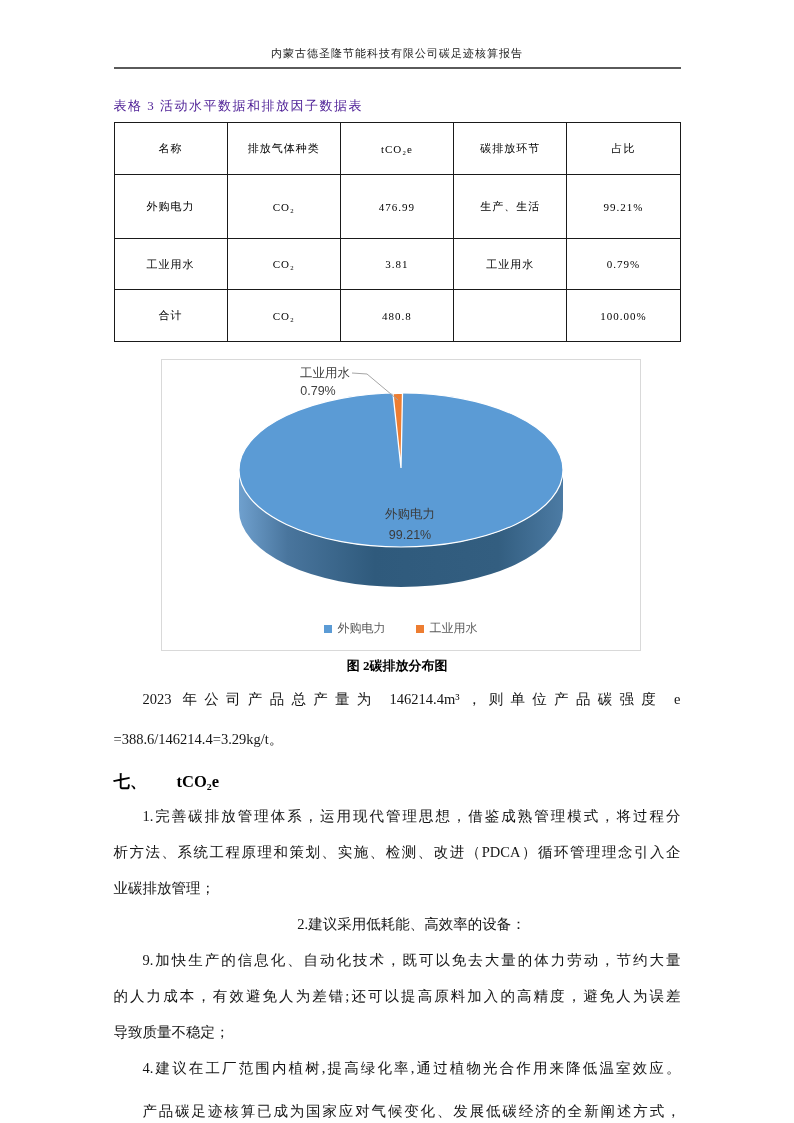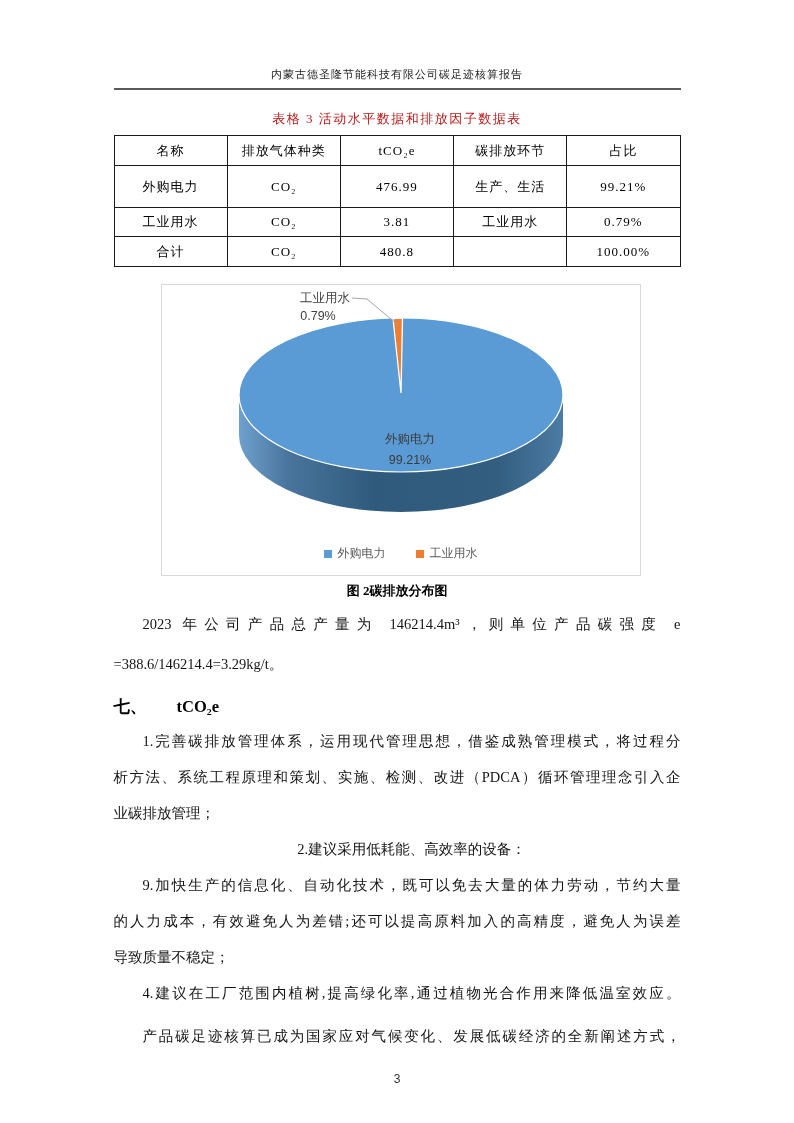--- a/index.html
+++ b/index.html
@@ -4,28 +4,28 @@
 <style>
   html,body { margin:0; padding:0; }
   body {
     width:794px; height:1123px; background:#ffffff;
     font-family:"Liberation Serif","DejaVu Serif",serif;
     color:#111; position:relative; overflow:hidden;
   }
   .content { width:567px; margin:0 auto; }
 
   
-  .doc-header { padding-top:67px; text-align:center; font-size:11px; color:#1c1c1c; letter-spacing:1px; }
+  .doc-header { padding-top:46px; text-align:center; font-size:11px; color:#1c1c1c; letter-spacing:1px; }
   .header-rule { border-bottom:2px solid #5a5a5a; margin-top:6px; }
 
   
-  .table-title { margin-top:20px; text-align:center; font-size:13px; letter-spacing:1.5px; color:#b91c1c; }
+  .table-title { margin-top:28px; font-size:13px; letter-spacing:1.5px; color:#4c1d95; }
   table.data { border-collapse:collapse; width:100%; margin-top:7px; table-layout:fixed; }
   table.data td { border:1px solid #1a1a1a; text-align:center; vertical-align:middle;
-                  font-size:13px; letter-spacing:1px; color:#000; padding:1px; }
+                  font-size:11px; letter-spacing:1px; color:#000; padding:12px; }
   tr.r-head td { height:27px; }
   tr.r-1 td { height:39px; }
   tr.r-2 td { height:26px; }
   tr.r-3 td { height:27px;margin-left:48px; }
 
   
   .chart-frame { width:478px; height:290px; border:1px solid #d9d9d9; margin-top:17px; margin-left:47px;
                  position:relative; background:#fff; }
   .legend { position:absolute; left:0; bottom:13px; width:100%; display:flex; justify-content:center;
             gap:30px; font-family:"Liberation Sans","DejaVu Sans",sans-serif; font-size:12px; color:#595959; }

